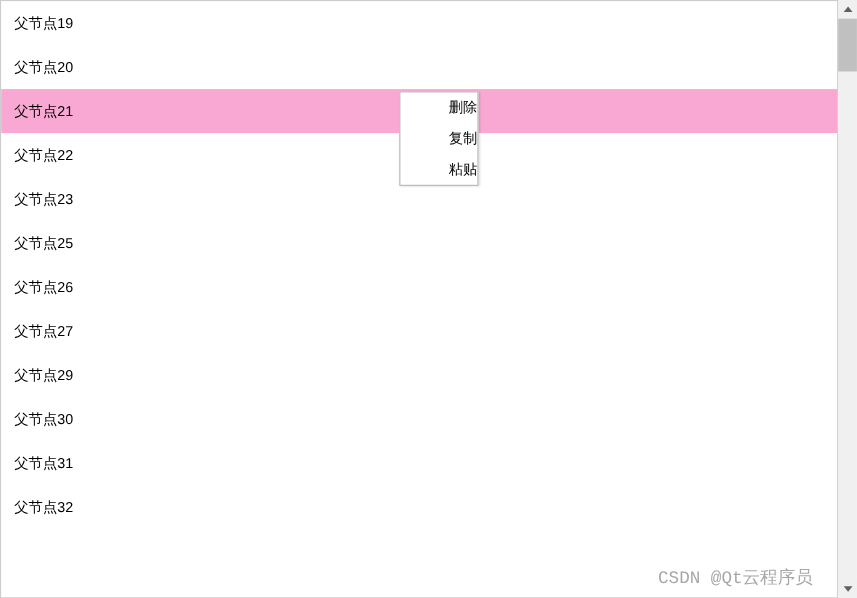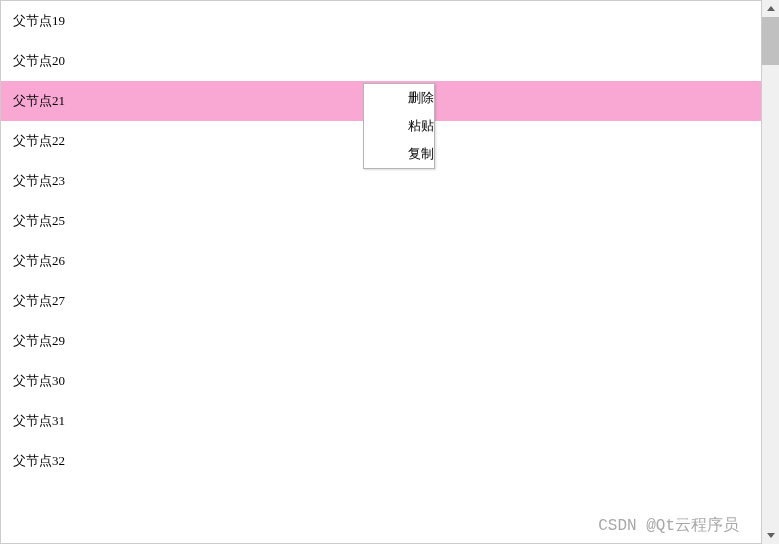--- a/index.html
+++ b/index.html
@@ -21,21 +21,20 @@
       height: 544px;
       border: 1px solid #ccc;
       position: relative;
       overflow: hidden;
       background: #fff;
     }
     .tree-list {
       width: 100%;
       height: 100%;
       overflow-y: auto;
-      font-family: Liberation Serif, serif;
     }
     .tree-item {
       padding: 11px 12px;
       font-size: 13px;
       color: #000;
       cursor: pointer;
       user-select: none;
     }
     .tree-item.selected {
       background: #f9a8d4;
@@ -132,22 +131,22 @@
     <div class="tree-item">父节点26</div>
     <div class="tree-item">父节点27</div>
     <div class="tree-item">父节点29</div>
     <div class="tree-item">父节点30</div>
     <div class="tree-item">父节点31</div>
     <div class="tree-item">父节点32</div>
   </div>
 
   <div class="context-menu">
     <div class="context-menu-item">删除</div>
+    <div class="context-menu-item">复制</div>
     <div class="context-menu-item">粘贴</div>
-    <div class="context-menu-item">复制</div>
   </div>
 </div>
 
 <div class="scrollbar-track">
   <div class="scrollbar-arrow-up"></div>
   <div class="scrollbar-thumb"></div>
   <div class="scrollbar-arrow-down"></div>
 </div>
 
 <div class="watermark">CSDN @Qt云程序员</div>

